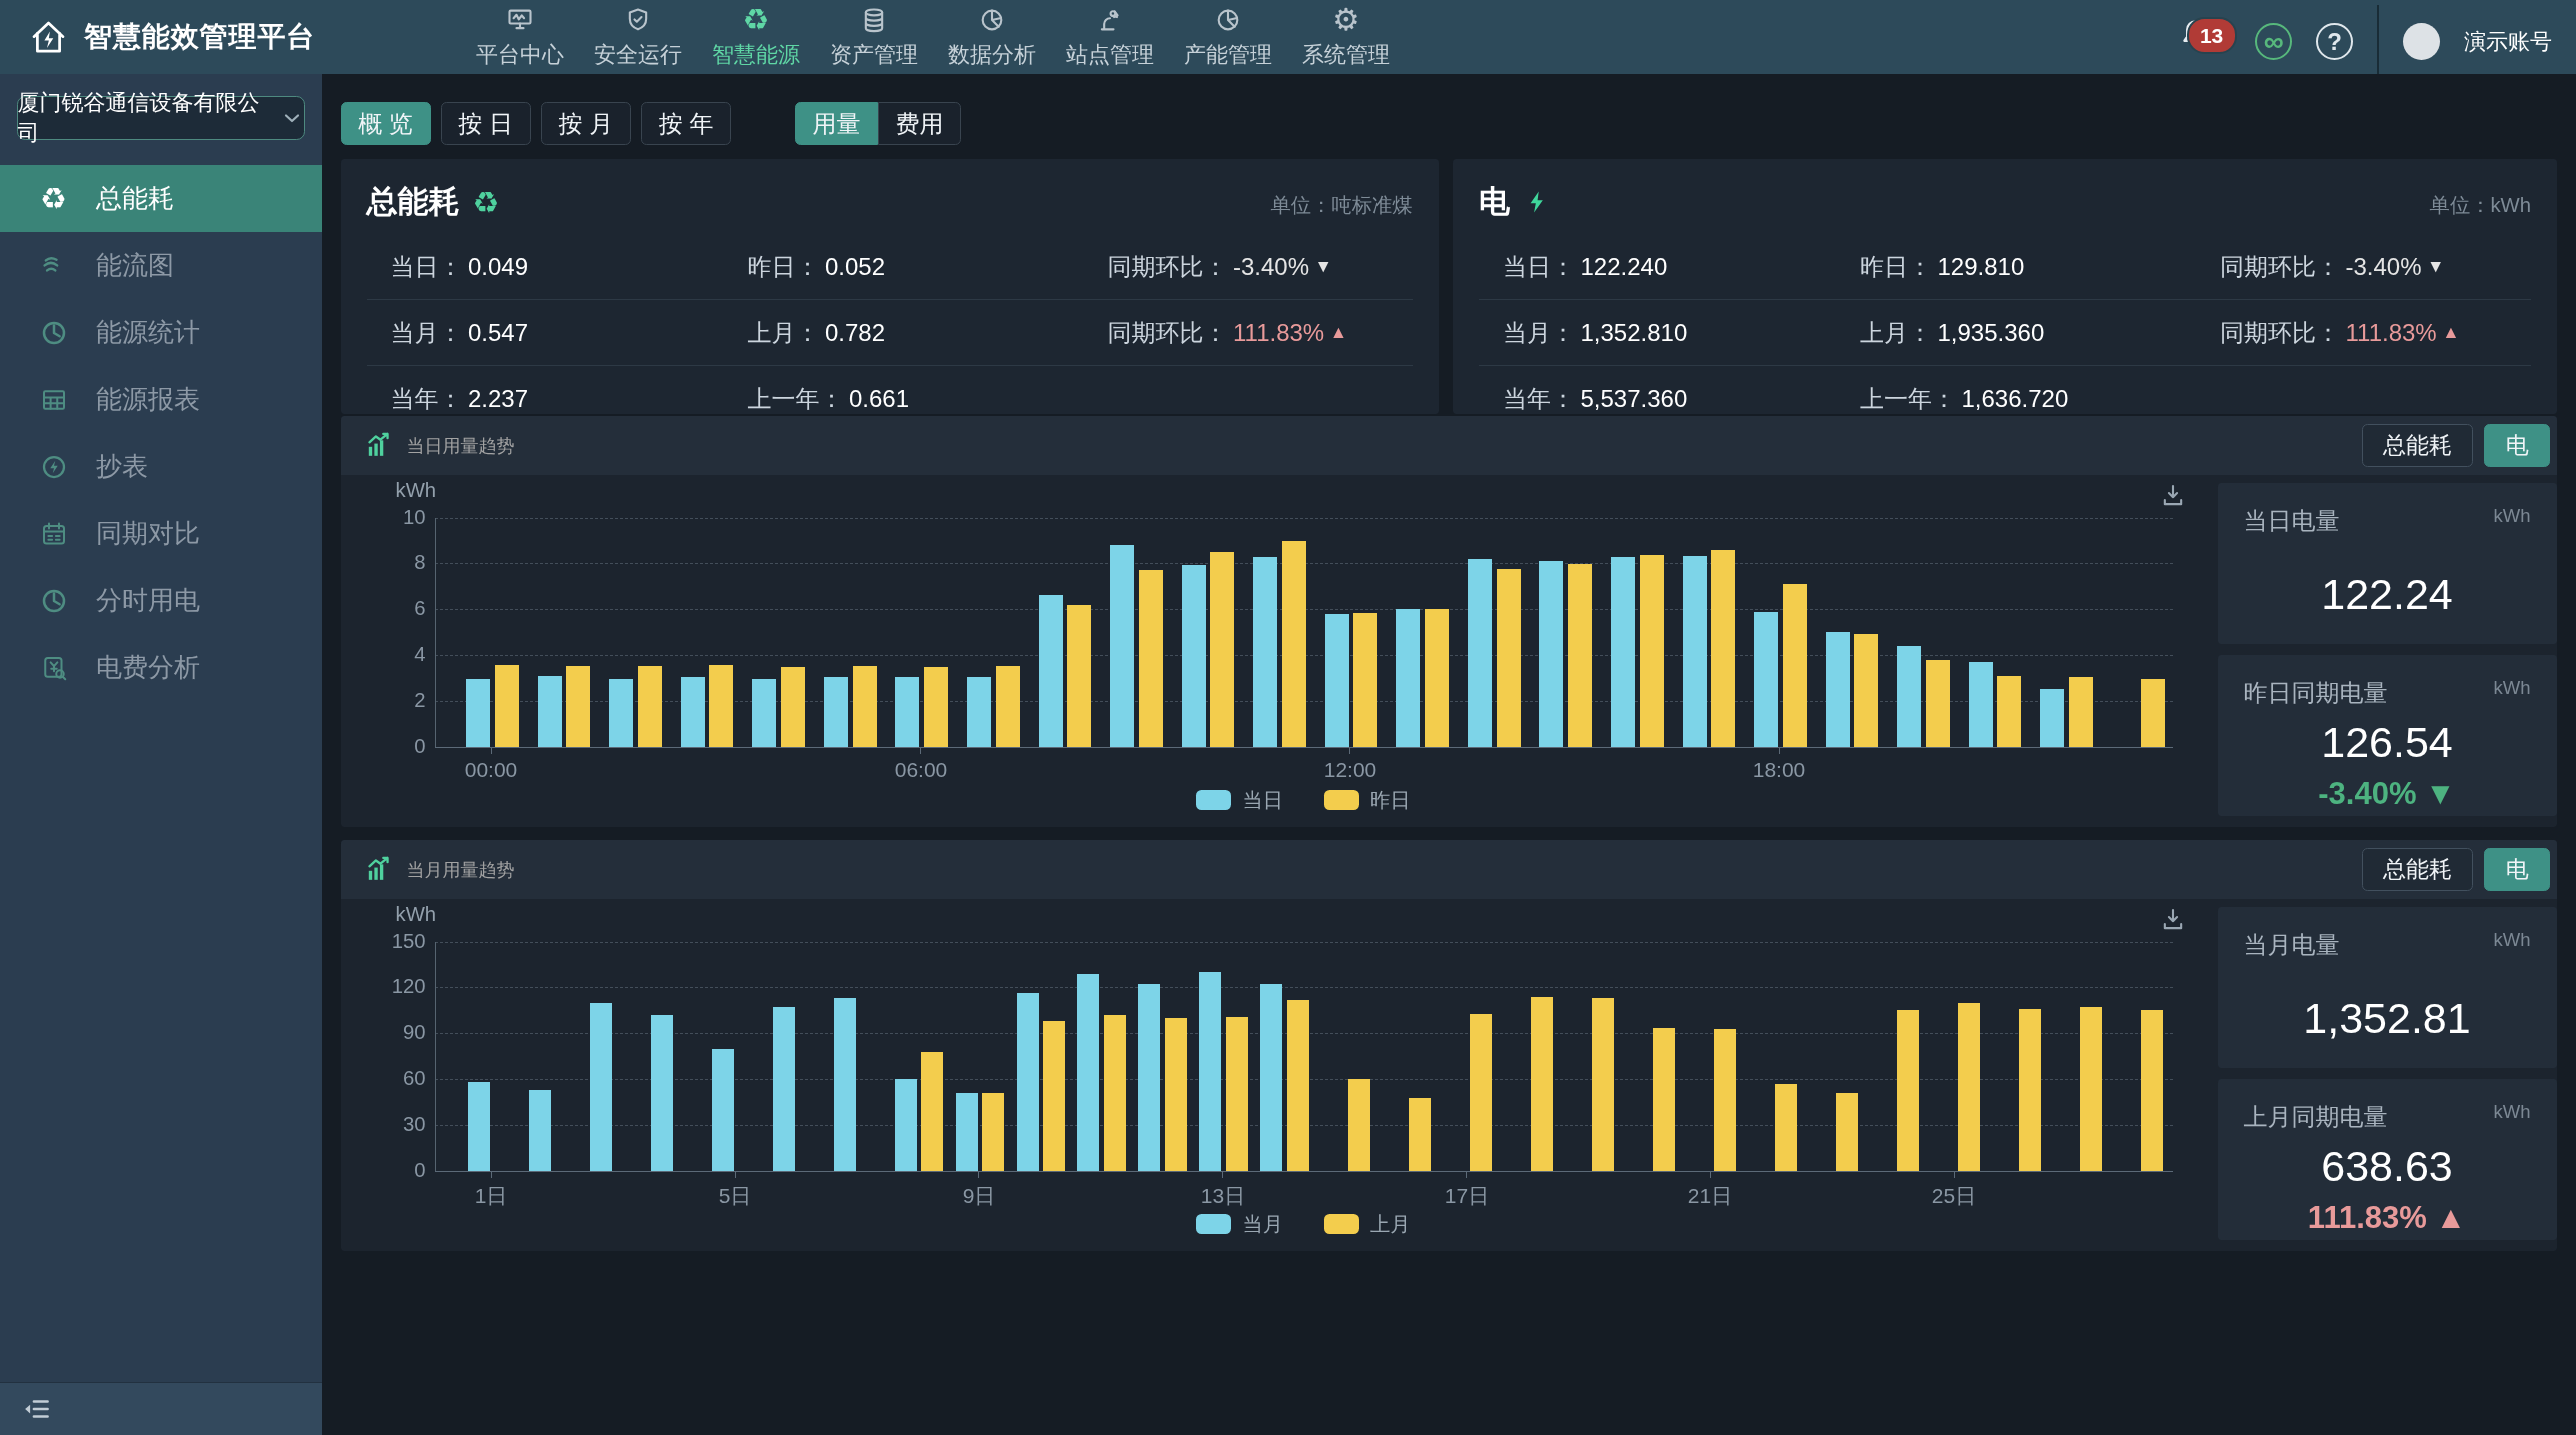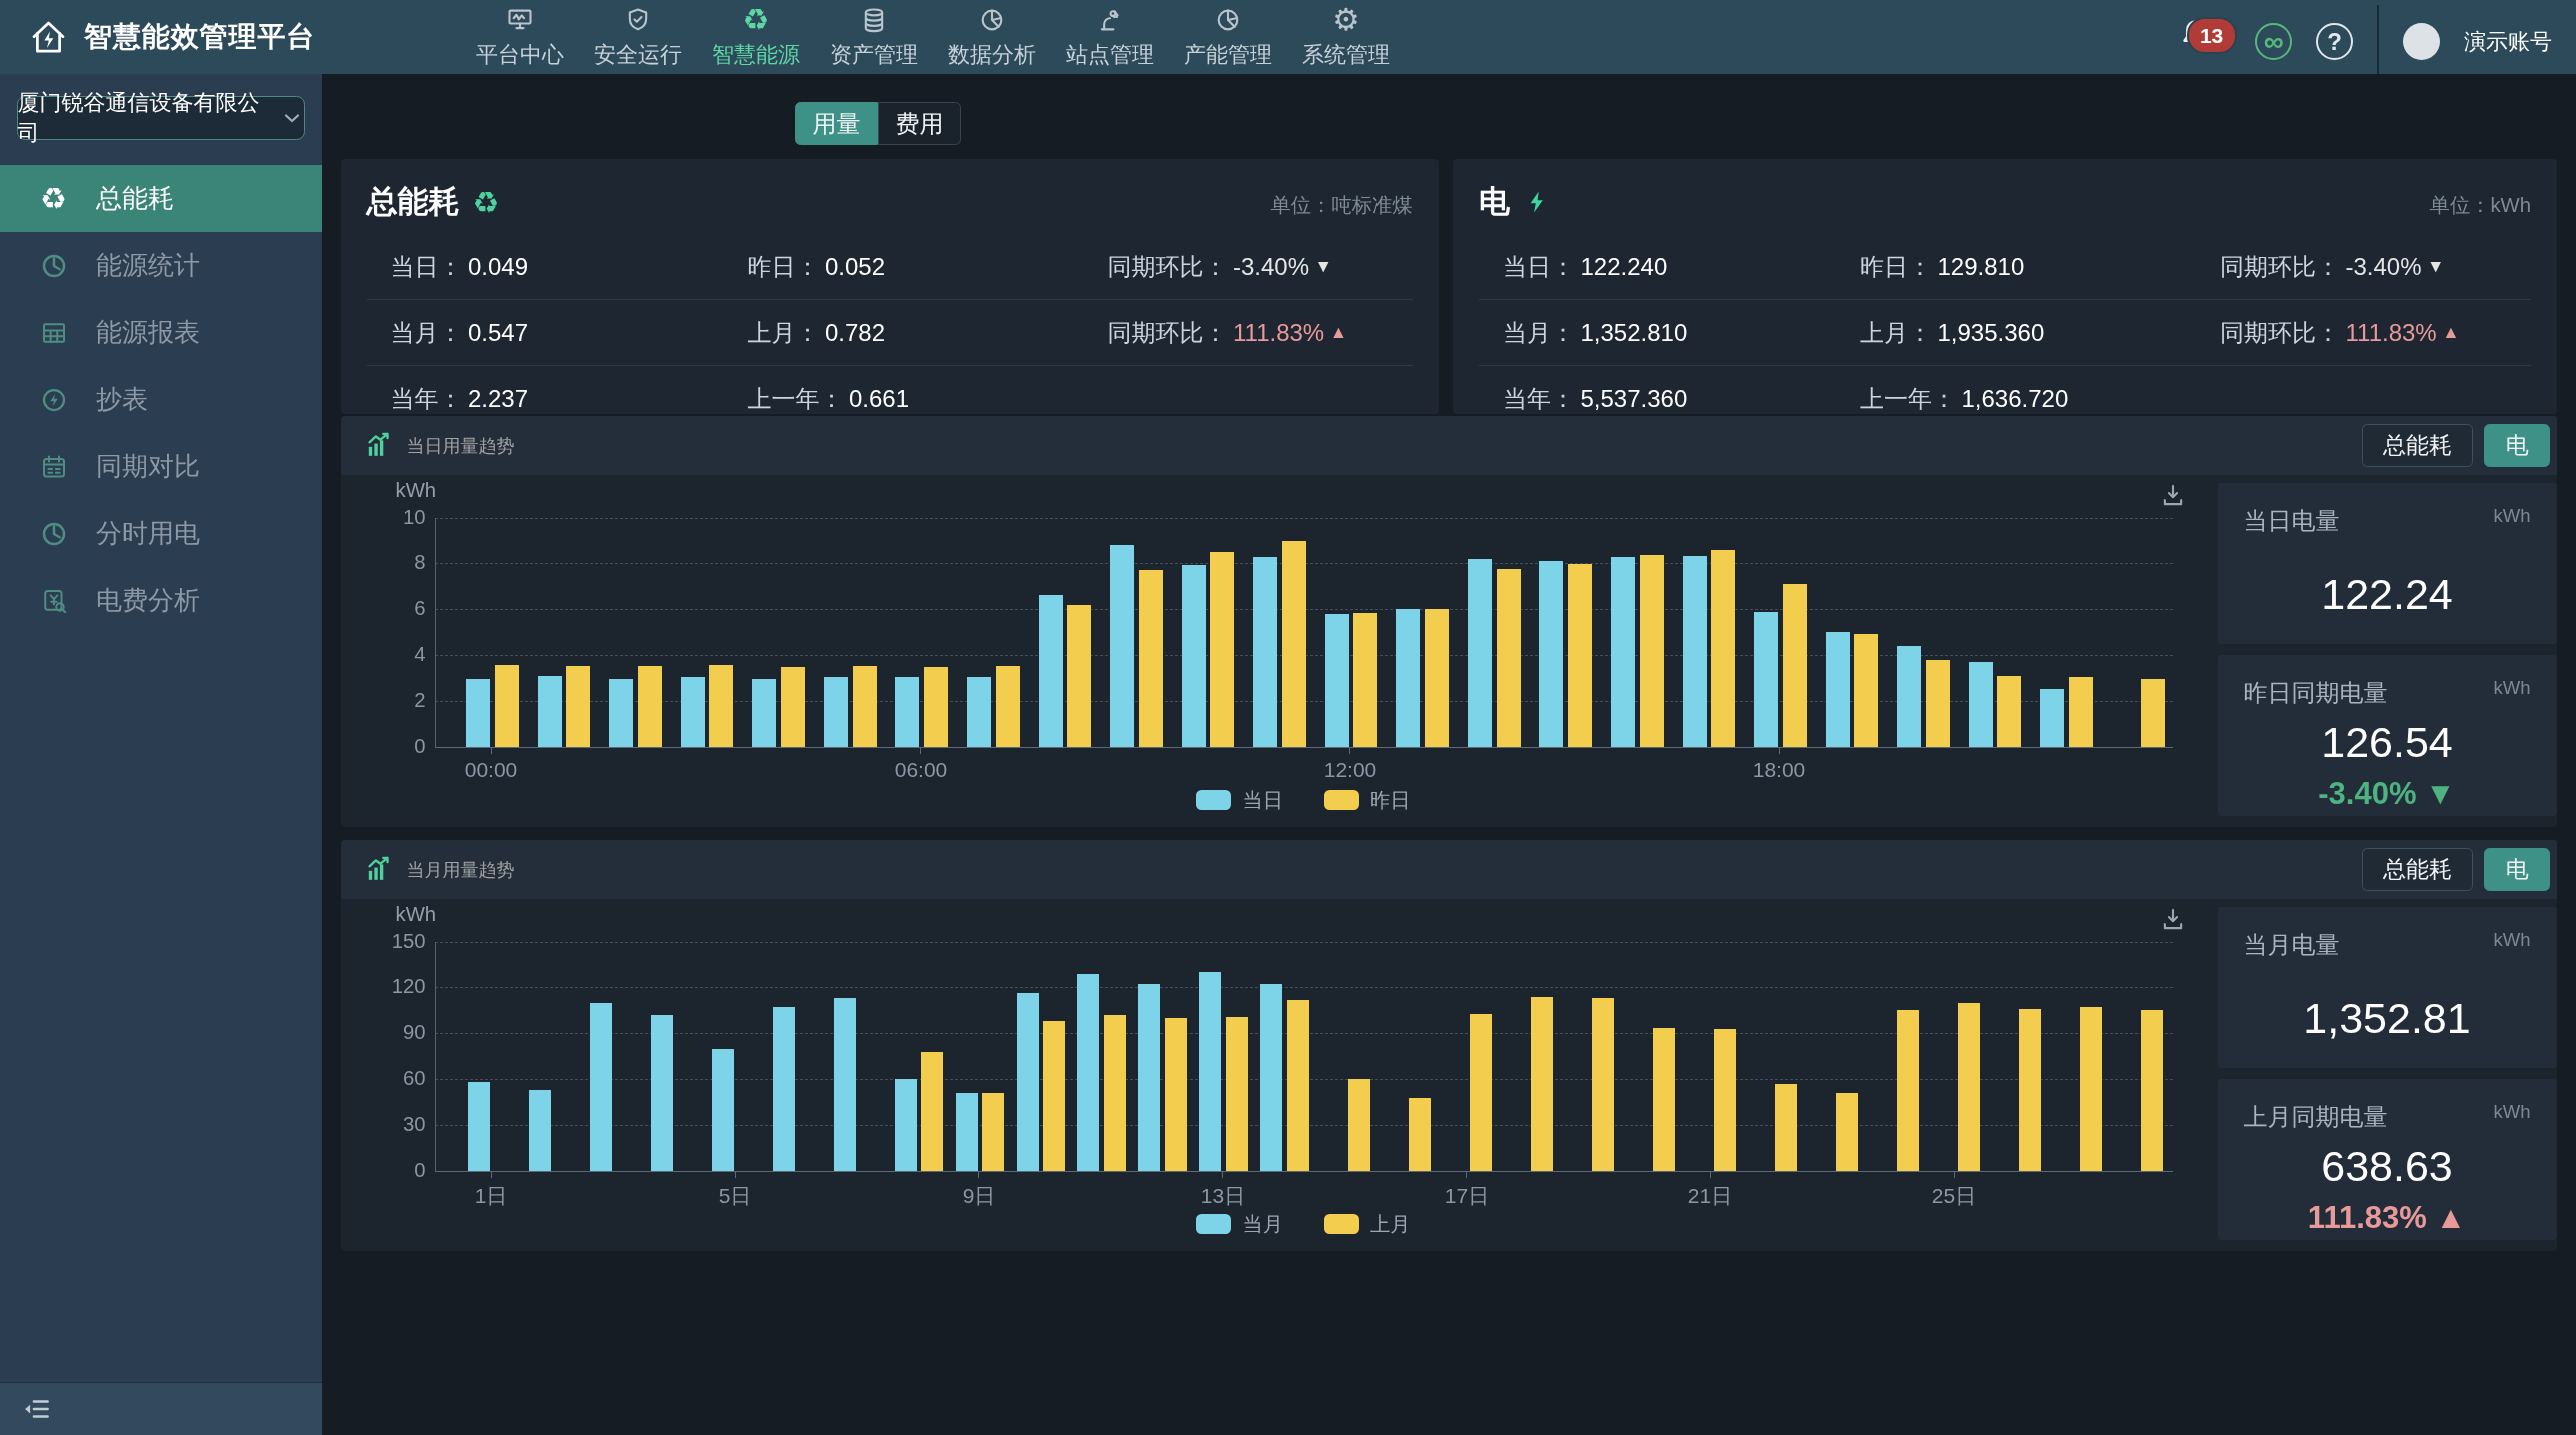--- a/index.html
+++ b/index.html
@@ -210,20 +210,28 @@
     <div id="menu">
         <div class="mit act">
           <span class="miico">
             <span style="color:#ffffff;font-size:30px;line-height:30px;">♻</span>
           </span>
           <span class="milbl">总能耗</span>
         </div>
         <div class="mit">
           <span class="miico">
             <svg width="30" height="30" viewBox="0 0 24 24" fill="none" stroke="#4e8d82" stroke-width="2" stroke-linecap="round" stroke-linejoin="round">
+              <path d="M5.5 7.5c2.5-2.2 5.5-2.2 8.5-.5M4.5 11.5c3.2-2.6 6.8-2.6 10 0M6.5 15.5c2.2-1.7 4.5-1.7 6.5 0"></path>
+            </svg>
+          </span>
+          <span class="milbl">能流图</span>
+        </div>
+        <div class="mit">
+          <span class="miico">
+            <svg width="30" height="30" viewBox="0 0 24 24" fill="none" stroke="#4e8d82" stroke-width="2" stroke-linecap="round" stroke-linejoin="round">
               <circle cx="12" cy="12" r="8"></circle>
               <path d="M12 6v6M12 12l4.5 2.6"></path>
             </svg>
           </span>
           <span class="milbl">能源统计</span>
         </div>
         <div class="mit">
           <span class="miico">
             <svg width="30" height="30" viewBox="0 0 24 24" fill="none" stroke="#4e8d82" stroke-width="1.6" stroke-linecap="round" stroke-linejoin="round">
               <rect x="4" y="5" width="16" height="14" rx="1"></rect>
@@ -275,20 +283,26 @@
       <span id="collIco">
           <svg width="30" height="30" viewBox="0 0 24 24" fill="none" stroke="#c2cdd6" stroke-width="2" stroke-linecap="round" stroke-linejoin="round">
             <path d="M9.5 6h11M9.5 12h11M9.5 18h11"></path>
             <path d="M6.5 8.5L2.5 12l4 3.5z" fill="#c2cdd6" stroke="none"></path>
           </svg>
         </span>
     </div>
   </aside>
 
   <main id="main">
+    <div class="tabs" id="tabs">
+        <div class="tab act">概 览</div>
+        <div class="tab">按 日</div>
+        <div class="tab">按 月</div>
+        <div class="tab">按 年</div>
+      </div>
     <div class="modes" id="modes">
         <div class="mode act">用量</div>
         <div class="mode">费用</div>
       </div>
     <section class="sumcard" id="sum0">
         <div class="sctitle">
           <span class="t">总能耗</span>
           <span class="tico">♻</span>
           <span class="unit">单位：吨标准煤</span>
         </div>

